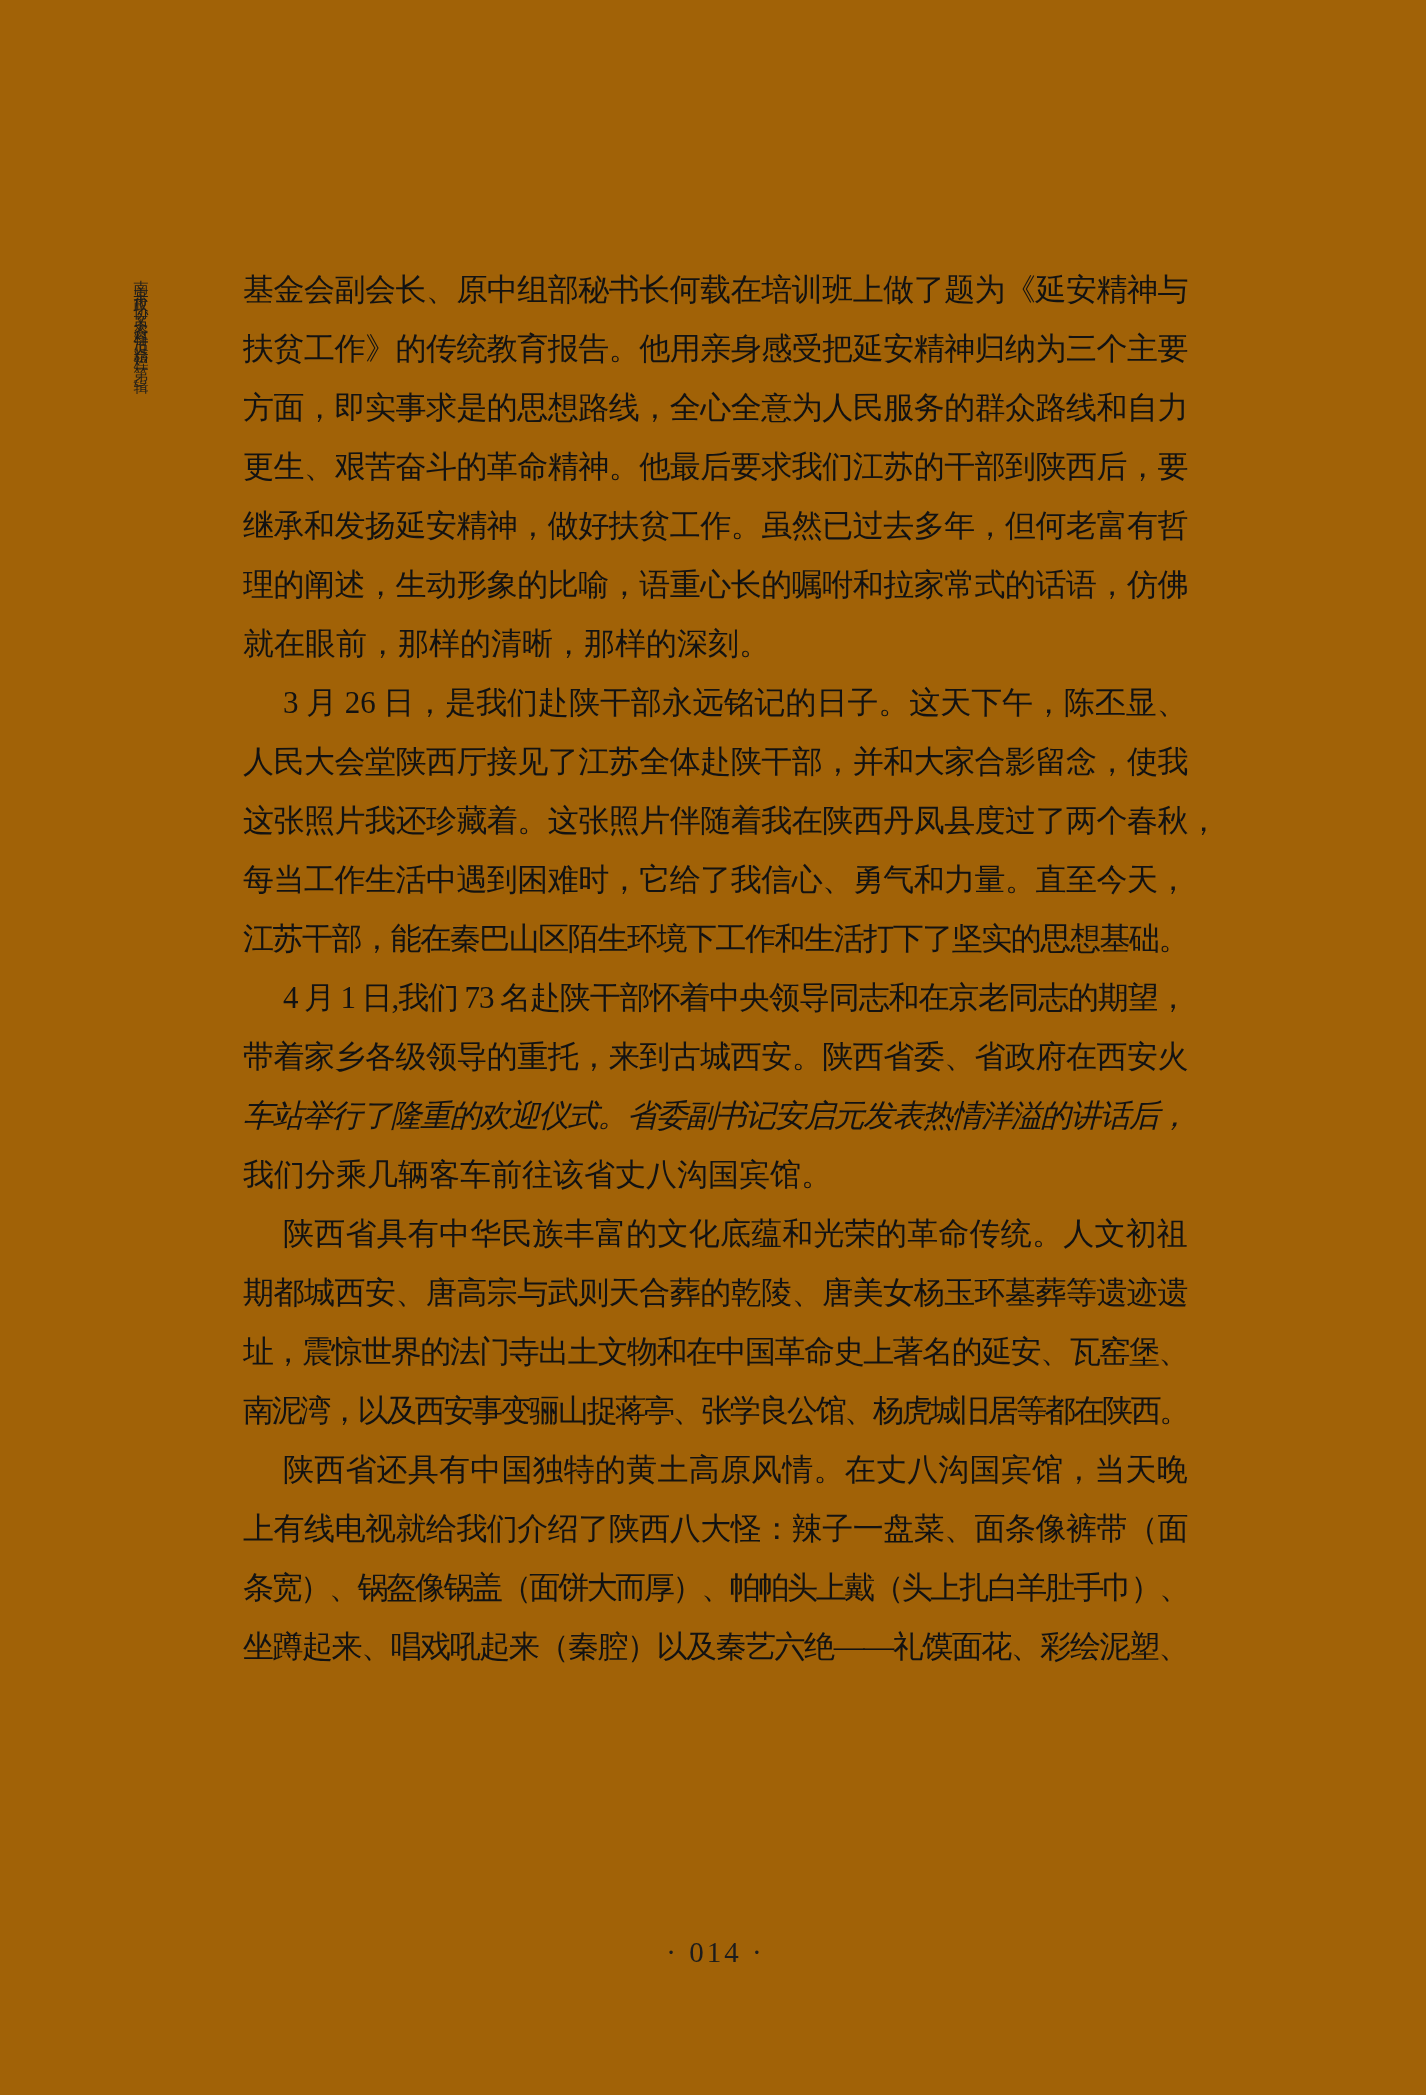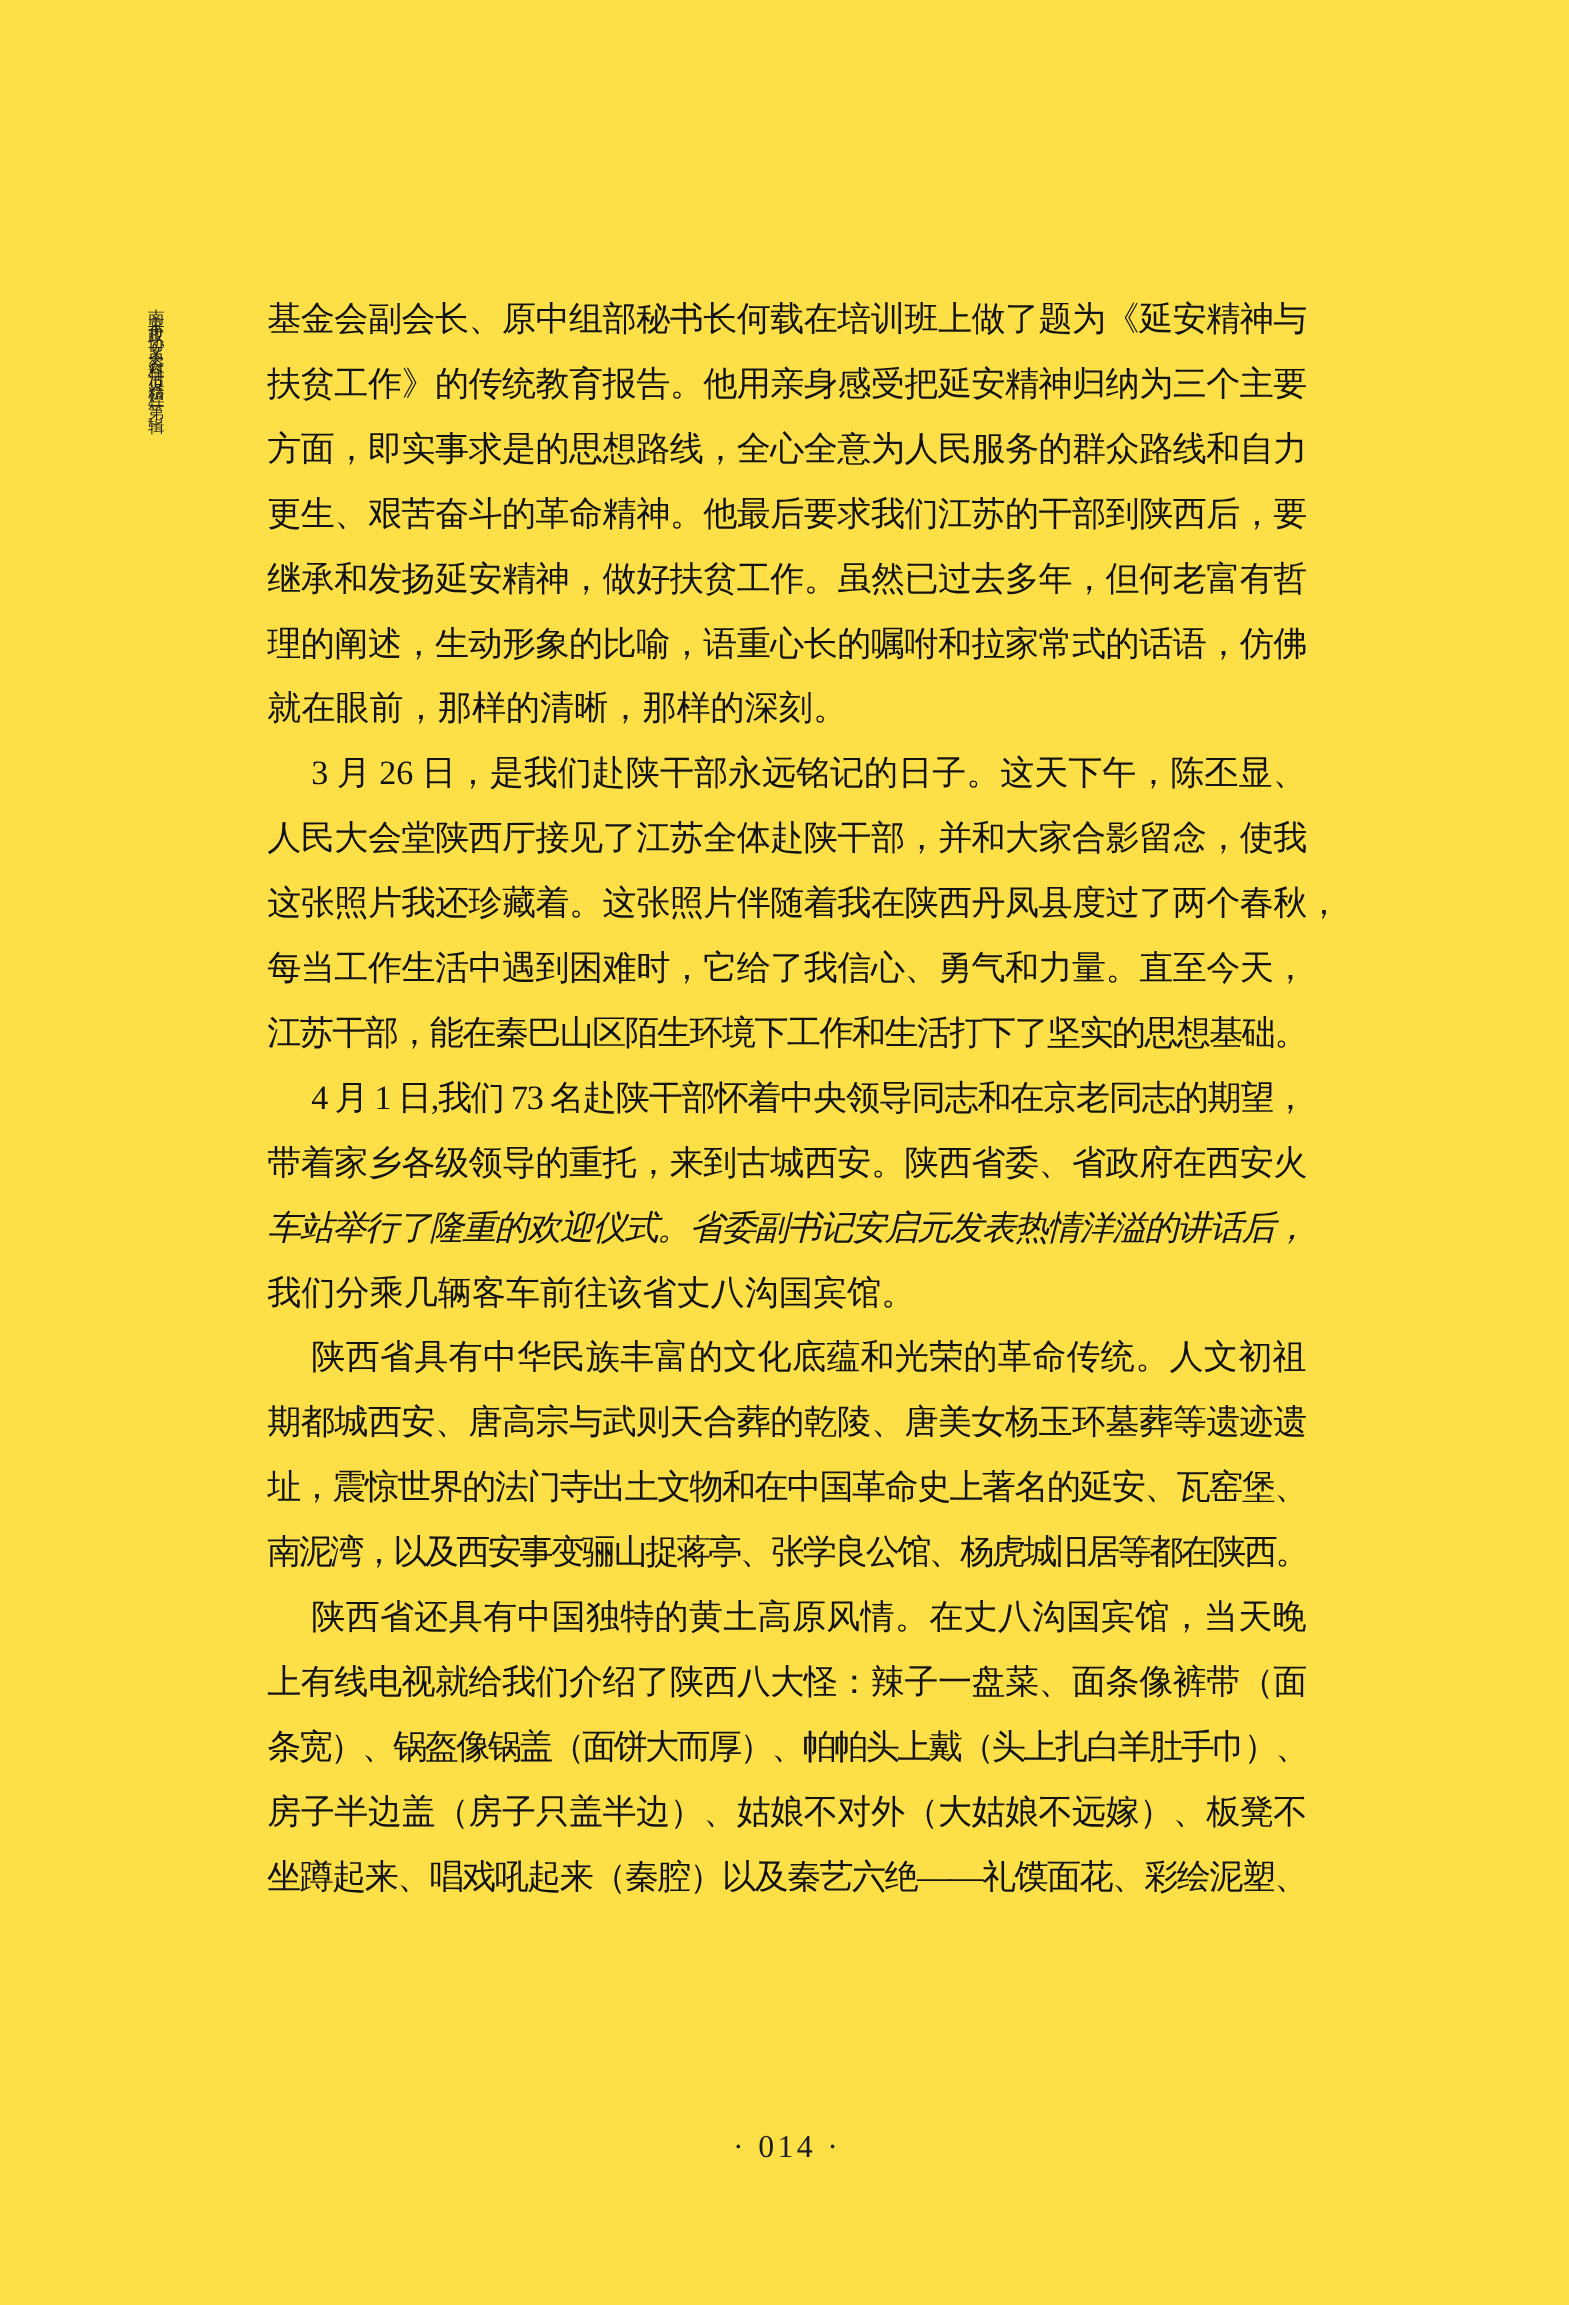--- a/index.html
+++ b/index.html
@@ -11,21 +11,21 @@
     width: 1426px;
     height: 2095px;
     position: relative;
     font-family: "Liberation Serif", "DejaVu Serif", serif;
     color: #141414;
     overflow: hidden;
   }
   .page {
     position: absolute;
     inset: 0;
-    background: #fde047;
+    background: #a16207;
   }
   .sidebar-title {
     position: absolute;
     left: 131px;
     top: 268px;
     writing-mode: vertical-rl;
     text-orientation: mixed;
     font-size: 15px;
     letter-spacing: 6.2px;
     color: #1c1c1c;
@@ -88,21 +88,20 @@
       <div class="line"><span style="letter-spacing: -0.516129px;">带着家乡各级领导的重托，来到古城西安。陕西省委、省政府在西安火</span></div>
       <div class="line"><span style="letter-spacing: -1.46875px; font-style: italic;">车站举行了隆重的欢迎仪式。省委副书记安启元发表热情洋溢的讲话后，</span></div>
       <div class="line"><span>我们分乘几辆客车前往该省丈八沟国宾馆。</span></div>
       <div class="line indent"><span style="letter-spacing: 0.206897px;">陕西省具有中华民族丰富的文化底蕴和光荣的革命传统。人文初祖</span></div>
       <div class="line"><span style="letter-spacing: -0.516129px;">期都城西安、唐高宗与武则天合葬的乾陵、唐美女杨玉环墓葬等遗迹遗</span></div>
       <div class="line"><span style="letter-spacing: -1.46875px;">址，震惊世界的法门寺出土文物和在中国革命史上著名的延安、瓦窑堡、</span></div>
       <div class="line"><span style="letter-spacing: -2.36364px;">南泥湾，以及西安事变骊山捉蒋亭、张学良公馆、杨虎城旧居等都在陕西。</span></div>
       <div class="line indent"><span style="letter-spacing: 0.206897px;">陕西省还具有中国独特的黄土高原风情。在丈八沟国宾馆，当天晚</span></div>
       <div class="line"><span style="letter-spacing: -0.516129px;">上有线电视就给我们介绍了陕西八大怪：辣子一盘菜、面条像裤带（面</span></div>
       <div class="line"><span style="letter-spacing: -2.36364px;">条宽）、锅盔像锅盖（面饼大而厚）、帕帕头上戴（头上扎白羊肚手巾）、</span></div>
-      <div class="line"><span style="letter-spacing: -0.516129px;">房子半边盖（房子只盖半边）、姑娘不对外（大姑娘不远嫁）、板凳不</span></div>
       <div class="line"><span style="letter-spacing: -1.46875px;">坐蹲起来、唱戏吼起来（秦腔）以及秦艺六绝——礼馍面花、彩绘泥塑、</span></div>
     </div>
 
   <div class="page-footer">
     <span>· 014 ·</span>
   </div>
 
 </div>
 
 </body></html>

